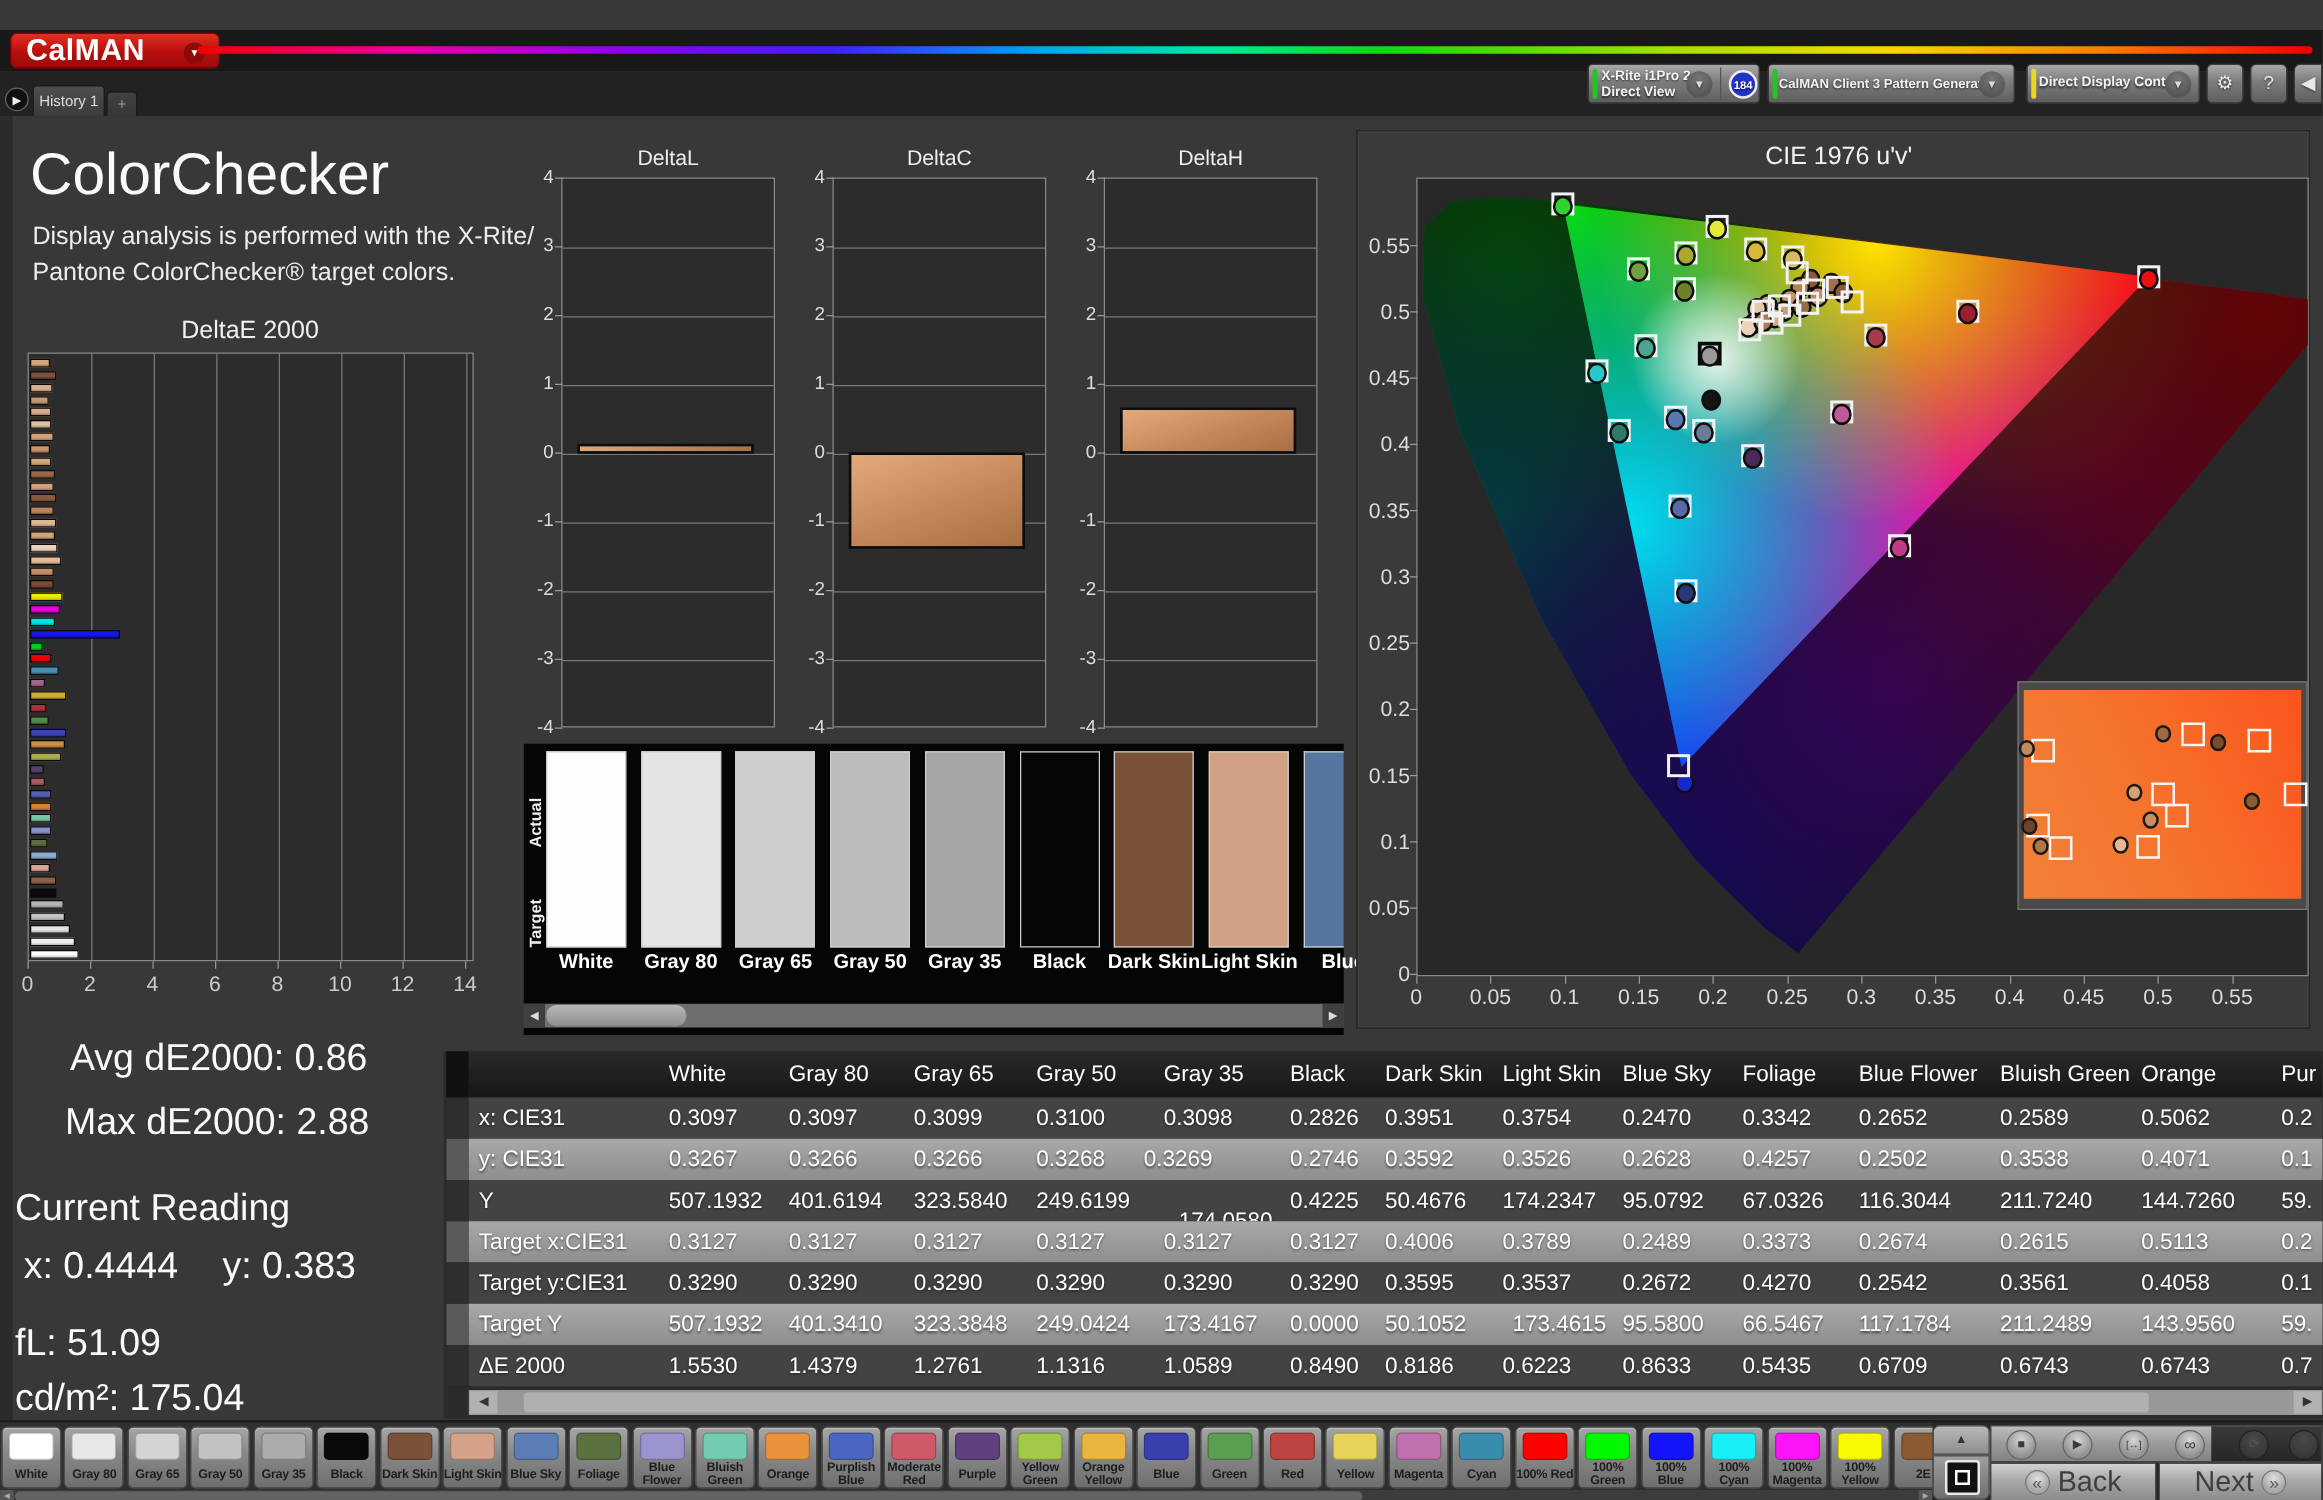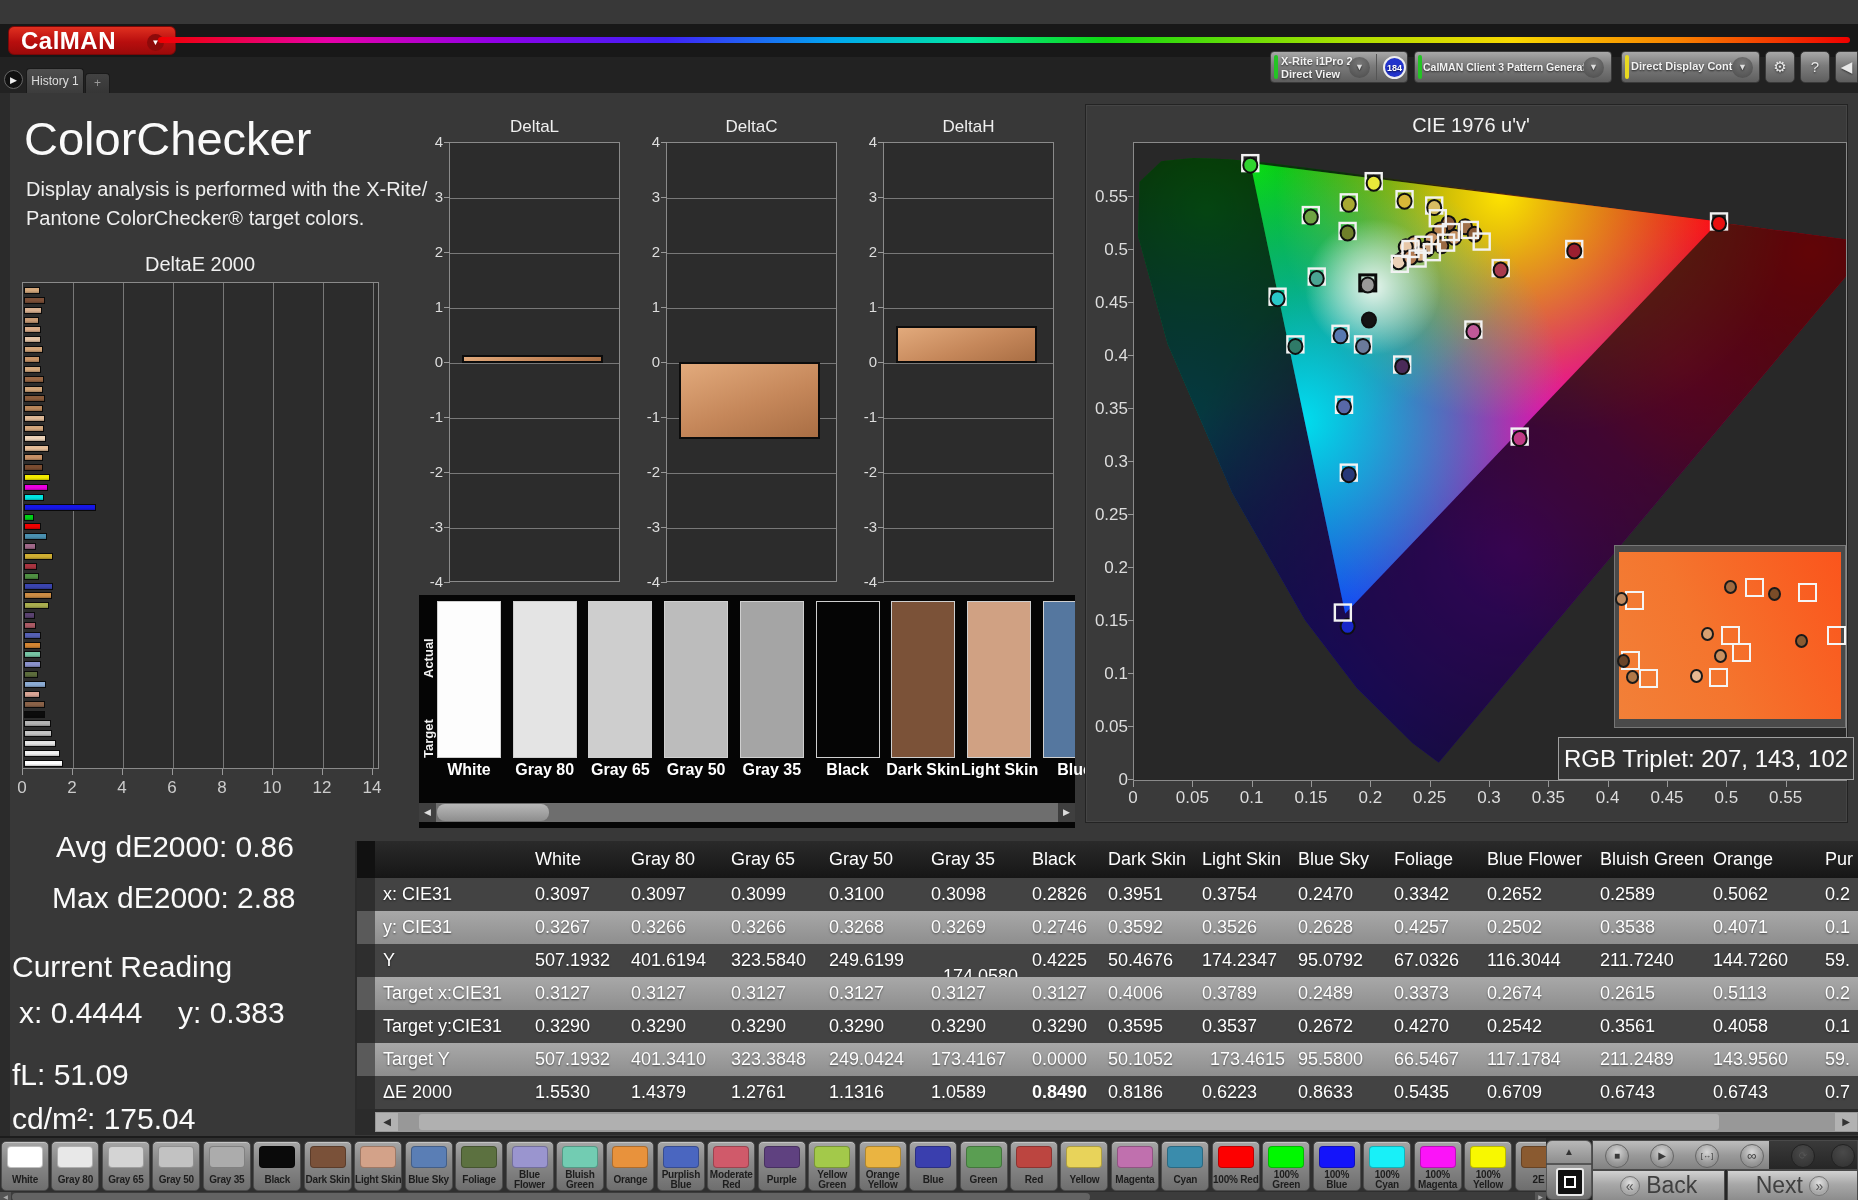--- a/index.html
+++ b/index.html
@@ -587,21 +587,20 @@
             <div class="indot" style="left: 111px; top: 35.07px; background: rgb(160, 106, 64);"></div>
             <div class="indot" style="left: 155.4px; top: 41.75px; background: rgb(122, 76, 40);"></div>
             <div class="indot" style="left: 88.8px; top: 81.83px; background: rgb(216, 160, 112);"></div>
             <div class="indot" style="left: 101.01px; top: 103.54px; background: rgb(200, 144, 96);"></div>
             <div class="indot" style="left: 182.04px; top: 88.51px; background: rgb(138, 90, 48);"></div>
             <div class="indot" style="left: 4.44px; top: 108.55px; background: rgb(106, 68, 40);"></div>
             <div class="indot" style="left: 13.32px; top: 125.25px; background: rgb(176, 120, 72);"></div>
             <div class="indot" style="left: 77.7px; top: 123.58px; background: rgb(232, 184, 144);"></div>
           </div>
       </div>
-      <div class="abs" id="rgbbox">RGB Triplet: 207, 143, 102</div>
     </div>
 
     <div class="abs" id="tablewrap">
       <div id="tstub">
           <div style="position: absolute; left: 0px; top: 37px; width: 18px; height: 33px; background: rgb(46, 46, 46);"></div>
           <div style="position: absolute; left: 0px; top: 70px; width: 18px; height: 33px; background: rgb(90, 90, 90);"></div>
           <div style="position: absolute; left: 0px; top: 103px; width: 18px; height: 33px; background: rgb(46, 46, 46);"></div>
           <div style="position: absolute; left: 0px; top: 136px; width: 18px; height: 33px; background: rgb(90, 90, 90);"></div>
           <div style="position: absolute; left: 0px; top: 169px; width: 18px; height: 33px; background: rgb(46, 46, 46);"></div>
           <div style="position: absolute; left: 0px; top: 202px; width: 18px; height: 33px; background: rgb(90, 90, 90);"></div>
@@ -641,21 +640,21 @@
             <div class="tcell" style="left: 1217px; width: 113px; color: rgb(255, 255, 255); font-size: 18px; line-height: 33px; text-shadow: rgba(0, 0, 0, 0.55) 0px 1px 2px;">0.2589</div>
             <div class="tcell" style="left: 1330px; width: 112px; color: rgb(255, 255, 255); font-size: 18px; line-height: 33px; text-shadow: rgba(0, 0, 0, 0.55) 0px 1px 2px;">0.5062</div>
             <div class="tcell" style="left: 1442px; width: 100px; color: rgb(255, 255, 255); font-size: 18px; line-height: 33px; text-shadow: rgba(0, 0, 0, 0.55) 0px 1px 2px;">0.2</div>
           </div>
           <div class="trow" style="top: 70px; height: 33px; background: linear-gradient(rgb(168, 168, 168), rgb(142, 142, 142));">
             <div class="tcell" style="left: 0px; width: 152px; color: rgb(255, 255, 255); font-size: 18px; line-height: 33px; text-shadow: rgba(0, 0, 0, 0.55) 0px 1px 2px;">y: CIE31</div>
             <div class="tcell" style="left: 152px; width: 96px; color: rgb(255, 255, 255); font-size: 18px; line-height: 33px; text-shadow: rgba(0, 0, 0, 0.55) 0px 1px 2px;">0.3267</div>
             <div class="tcell" style="left: 248px; width: 100px; color: rgb(255, 255, 255); font-size: 18px; line-height: 33px; text-shadow: rgba(0, 0, 0, 0.55) 0px 1px 2px;">0.3266</div>
             <div class="tcell" style="left: 348px; width: 98px; color: rgb(255, 255, 255); font-size: 18px; line-height: 33px; text-shadow: rgba(0, 0, 0, 0.55) 0px 1px 2px;">0.3266</div>
             <div class="tcell" style="left: 446px; width: 102px; color: rgb(255, 255, 255); font-size: 18px; line-height: 33px; text-shadow: rgba(0, 0, 0, 0.55) 0px 1px 2px;">0.3268</div>
-            <div class="tcell" style="left: 548px; width: 101px; color: rgb(255, 255, 255); font-size: 18px; line-height: 33px; text-shadow: rgba(0, 0, 0, 0.55) 0px 1px 2px;">0.3269</div>
+            <div class="tcell" style="left: 532px; width: 101px; color: rgb(255, 255, 255); font-size: 18px; line-height: 33px; text-shadow: rgba(0, 0, 0, 0.55) 0px 1px 2px;">0.3269</div>
             <div class="tcell" style="left: 649px; width: 76px; color: rgb(255, 255, 255); font-size: 18px; line-height: 33px; text-shadow: rgba(0, 0, 0, 0.55) 0px 1px 2px;">0.2746</div>
             <div class="tcell" style="left: 725px; width: 94px; color: rgb(255, 255, 255); font-size: 18px; line-height: 33px; text-shadow: rgba(0, 0, 0, 0.55) 0px 1px 2px;">0.3592</div>
             <div class="tcell" style="left: 819px; width: 96px; color: rgb(255, 255, 255); font-size: 18px; line-height: 33px; text-shadow: rgba(0, 0, 0, 0.55) 0px 1px 2px;">0.3526</div>
             <div class="tcell" style="left: 915px; width: 96px; color: rgb(255, 255, 255); font-size: 18px; line-height: 33px; text-shadow: rgba(0, 0, 0, 0.55) 0px 1px 2px;">0.2628</div>
             <div class="tcell" style="left: 1011px; width: 93px; color: rgb(255, 255, 255); font-size: 18px; line-height: 33px; text-shadow: rgba(0, 0, 0, 0.55) 0px 1px 2px;">0.4257</div>
             <div class="tcell" style="left: 1104px; width: 113px; color: rgb(255, 255, 255); font-size: 18px; line-height: 33px; text-shadow: rgba(0, 0, 0, 0.55) 0px 1px 2px;">0.2502</div>
             <div class="tcell" style="left: 1217px; width: 113px; color: rgb(255, 255, 255); font-size: 18px; line-height: 33px; text-shadow: rgba(0, 0, 0, 0.55) 0px 1px 2px;">0.3538</div>
             <div class="tcell" style="left: 1330px; width: 112px; color: rgb(255, 255, 255); font-size: 18px; line-height: 33px; text-shadow: rgba(0, 0, 0, 0.55) 0px 1px 2px;">0.4071</div>
             <div class="tcell" style="left: 1442px; width: 100px; color: rgb(255, 255, 255); font-size: 18px; line-height: 33px; text-shadow: rgba(0, 0, 0, 0.55) 0px 1px 2px;">0.1</div>
           </div>
@@ -727,21 +726,21 @@
             <div class="tcell" style="left: 1330px; width: 112px; color: rgb(255, 255, 255); font-size: 18px; line-height: 33px; text-shadow: rgba(0, 0, 0, 0.55) 0px 1px 2px;">143.9560</div>
             <div class="tcell" style="left: 1442px; width: 100px; color: rgb(255, 255, 255); font-size: 18px; line-height: 33px; text-shadow: rgba(0, 0, 0, 0.55) 0px 1px 2px;">59.</div>
           </div>
           <div class="trow" style="top: 235px; height: 33px; background: rgb(67, 67, 67);">
             <div class="tcell" style="left: 0px; width: 152px; color: rgb(255, 255, 255); font-size: 18px; line-height: 33px; text-shadow: rgba(0, 0, 0, 0.55) 0px 1px 2px;">ΔE 2000</div>
             <div class="tcell" style="left: 152px; width: 96px; color: rgb(255, 255, 255); font-size: 18px; line-height: 33px; text-shadow: rgba(0, 0, 0, 0.55) 0px 1px 2px;">1.5530</div>
             <div class="tcell" style="left: 248px; width: 100px; color: rgb(255, 255, 255); font-size: 18px; line-height: 33px; text-shadow: rgba(0, 0, 0, 0.55) 0px 1px 2px;">1.4379</div>
             <div class="tcell" style="left: 348px; width: 98px; color: rgb(255, 255, 255); font-size: 18px; line-height: 33px; text-shadow: rgba(0, 0, 0, 0.55) 0px 1px 2px;">1.2761</div>
             <div class="tcell" style="left: 446px; width: 102px; color: rgb(255, 255, 255); font-size: 18px; line-height: 33px; text-shadow: rgba(0, 0, 0, 0.55) 0px 1px 2px;">1.1316</div>
             <div class="tcell" style="left: 548px; width: 101px; color: rgb(255, 255, 255); font-size: 18px; line-height: 33px; text-shadow: rgba(0, 0, 0, 0.55) 0px 1px 2px;">1.0589</div>
-            <div class="tcell" style="left: 649px; width: 76px; color: rgb(255, 255, 255); font-size: 18px; line-height: 33px; text-shadow: rgba(0, 0, 0, 0.55) 0px 1px 2px; font-weight: bold;">0.8490</div>
+            <div class="tcell" style="left: 649px; width: 76px; color: rgb(255, 255, 255); font-size: 18px; line-height: 33px; text-shadow: rgba(0, 0, 0, 0.55) 0px 1px 2px;">0.8490</div>
             <div class="tcell" style="left: 725px; width: 94px; color: rgb(255, 255, 255); font-size: 18px; line-height: 33px; text-shadow: rgba(0, 0, 0, 0.55) 0px 1px 2px;">0.8186</div>
             <div class="tcell" style="left: 819px; width: 96px; color: rgb(255, 255, 255); font-size: 18px; line-height: 33px; text-shadow: rgba(0, 0, 0, 0.55) 0px 1px 2px;">0.6223</div>
             <div class="tcell" style="left: 915px; width: 96px; color: rgb(255, 255, 255); font-size: 18px; line-height: 33px; text-shadow: rgba(0, 0, 0, 0.55) 0px 1px 2px;">0.8633</div>
             <div class="tcell" style="left: 1011px; width: 93px; color: rgb(255, 255, 255); font-size: 18px; line-height: 33px; text-shadow: rgba(0, 0, 0, 0.55) 0px 1px 2px;">0.5435</div>
             <div class="tcell" style="left: 1104px; width: 113px; color: rgb(255, 255, 255); font-size: 18px; line-height: 33px; text-shadow: rgba(0, 0, 0, 0.55) 0px 1px 2px;">0.6709</div>
             <div class="tcell" style="left: 1217px; width: 113px; color: rgb(255, 255, 255); font-size: 18px; line-height: 33px; text-shadow: rgba(0, 0, 0, 0.55) 0px 1px 2px;">0.6743</div>
             <div class="tcell" style="left: 1330px; width: 112px; color: rgb(255, 255, 255); font-size: 18px; line-height: 33px; text-shadow: rgba(0, 0, 0, 0.55) 0px 1px 2px;">0.6743</div>
             <div class="tcell" style="left: 1442px; width: 100px; color: rgb(255, 255, 255); font-size: 18px; line-height: 33px; text-shadow: rgba(0, 0, 0, 0.55) 0px 1px 2px;">0.7</div>
           </div>
         </div>

